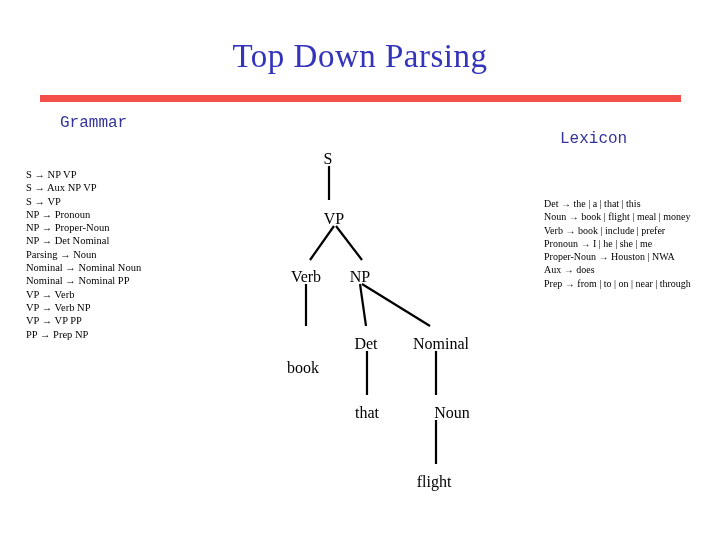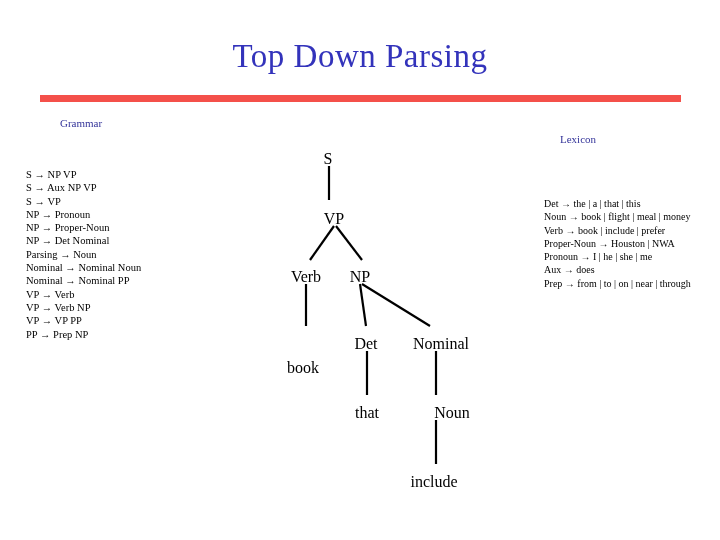--- a/index.html
+++ b/index.html
@@ -40,22 +40,22 @@
     position: absolute;
     left: 40px;
     top: 95px;
     width: 641px;
     height: 7px;
     background: #f4504a;
   }
   
   .section-caption {
     position: absolute;
-    font-family: Liberation Serif, serif;
-    font-size: 11px;
+    font-family: Liberation Mono, monospace;
+    font-size: 16px;
     line-height: 13px;
     color: #333399;
     white-space: nowrap;
   }
   #grammar-caption { left: 60px; top: 117px; }
   #lexicon-caption { left: 560px; top: 133px; }
 
   
   .rule-list {
     position: absolute;
@@ -130,22 +130,22 @@
       <li class="rule-item">VP → Verb</li>
       <li class="rule-item">VP → Verb NP</li>
       <li class="rule-item">VP → VP PP</li>
       <li class="rule-item">PP → Prep NP</li>
     </ul>
 
   <ul id="lexicon-rules" class="rule-list">
       <li class="rule-item">Det → the | a | that | this</li>
       <li class="rule-item">Noun → book | flight | meal | money</li>
       <li class="rule-item">Verb → book | include | prefer</li>
+      <li class="rule-item">Pronoun → I | he | she | me</li>
       <li class="rule-item">Proper-Noun → Houston | NWA</li>
-      <li class="rule-item">Pronoun → I | he | she | me</li>
       <li class="rule-item">Aux → does</li>
       <li class="rule-item">Prep → from | to | on | near | through</li>
     </ul>
 
   <div id="parse-tree">
     <svg id="tree-edges" viewBox="0 0 290 370" width="290" height="370">
         <line x1="79" y1="26" x2="79" y2="60" stroke="#000000" stroke-width="2.2" stroke-linecap="butt"></line>
         <line x1="84" y1="86" x2="60" y2="120" stroke="#000000" stroke-width="2.2" stroke-linecap="butt"></line>
         <line x1="86" y1="86" x2="112" y2="120" stroke="#000000" stroke-width="2.2" stroke-linecap="butt"></line>
         <line x1="56" y1="144" x2="56" y2="186" stroke="#000000" stroke-width="2.2" stroke-linecap="butt"></line>
@@ -157,16 +157,16 @@
       </svg>
   <div class="tree-node" style="left: 78px; top: 10px;">S</div>
       <div class="tree-node" style="left: 84px; top: 70px;">VP</div>
       <div class="tree-node" style="left: 56px; top: 128px;">Verb</div>
       <div class="tree-node" style="left: 110px; top: 128px;">NP</div>
       <div class="tree-node" style="left: 53px; top: 195px; margin-top: 24px;">book</div>
       <div class="tree-node" style="left: 116px; top: 195px;">Det</div>
       <div class="tree-node" style="left: 191px; top: 195px;">Nominal</div>
       <div class="tree-node" style="left: 117px; top: 264px;">that</div>
       <div class="tree-node" style="left: 202px; top: 264px;">Noun</div>
-      <div class="tree-node" style="left: 184px; top: 333px;">include</div>
+      <div class="tree-node" style="left: 184px; top: 333px;">flight</div>
     </div>
 
 </div>
 
 </body></html>

